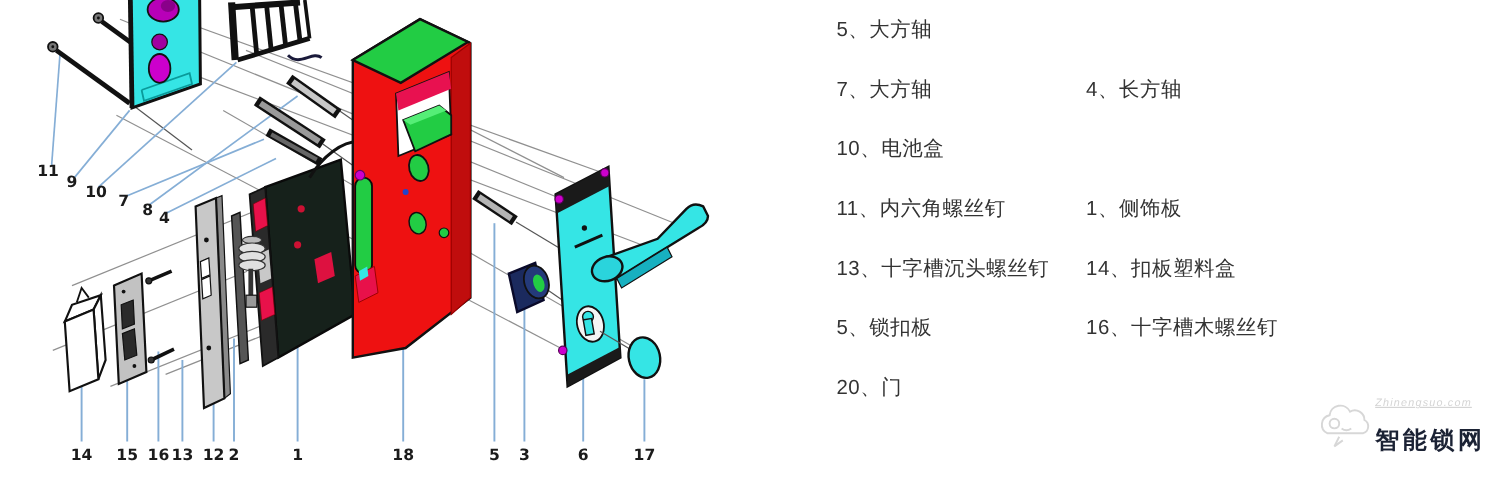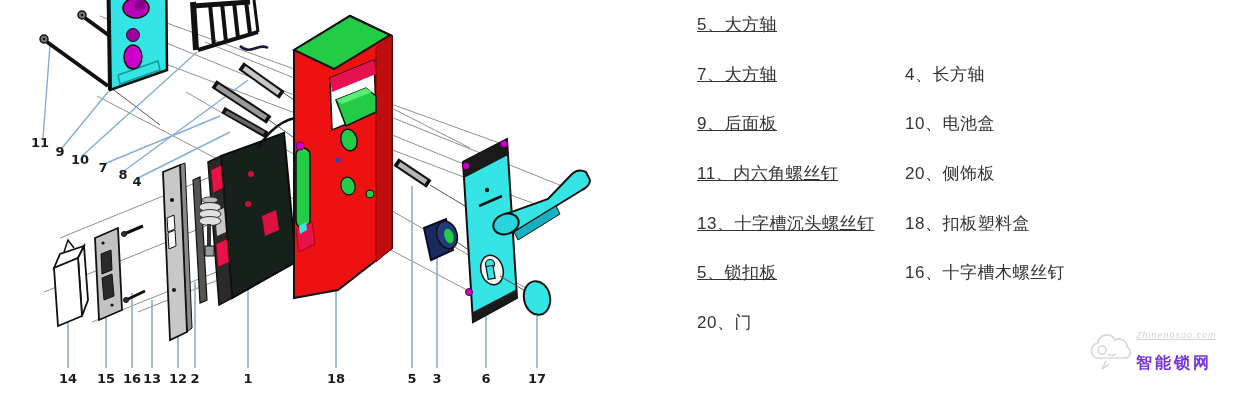--- a/index.html
+++ b/index.html
@@ -3,28 +3,28 @@
 <meta charset="utf-8">
 <style>
   html,body{margin:0;padding:0;background:#fff;}
   .canvas{position:relative;width:1240px;height:416px;background:#ffffff;overflow:hidden;
           font-family:"Liberation Sans","DejaVu Sans",sans-serif;}
   .diagram-wrap{position:absolute;left:0;top:0;width:675px;height:416px;}
   
   .plist{position:absolute;left:697px;top:0;width:530px;}
   .plist .row{display:flex;height:49.6px;align-items:center;}
   .plist .cell{color:#333333;font-size:17px;letter-spacing:0.5px;white-space:nowrap;}
-  .plist .c1{width:208px;text-decoration:underline;}
+  .plist .c1{width:208px;}
   .plist .c2{flex:1;}
   
-  .wm{position:absolute;left:1086px;top:330px;width:152px;display:flex;align-items:center;opacity:0.95;}
+  .wm{position:absolute;left:1086px;top:330px;width:152px;display:flex;align-items:center;opacity:0.95;justify-content:flex-end;}
   .wm .cloud{flex:0 0 auto;}
   .wm .wtxt{margin-left:4px;}
   .wm .wurl{font-size:9px;font-style:italic;color:#d2d2d2;text-decoration:underline;letter-spacing:1px;}
-  .wm .wname{font-size:16px;color:#6d28d9;letter-spacing:3px;font-weight:bold;margin-top:13px;}
+  .wm .wname{font-size:20px;color:#0f172a;letter-spacing:3px;font-weight:bold;margin-top:13px;}
   text.callout{font-weight:bold;font-size:13px;fill:#1b1b1b;font-family:"DejaVu Sans","Liberation Sans",sans-serif;}
 </style>
 </head>
 <body>
 
 <div class="canvas">
 
   <div class="diagram-wrap">
   <svg width="675" height="416" viewBox="0 0 675 416">
 
@@ -245,30 +245,29 @@
 
   <div class="plist">
     <div class="row">
       <div class="cell c1">5、大方轴</div>
     </div>
     <div class="row">
       <div class="cell c1">7、大方轴</div>
       <div class="cell c2">4、长方轴</div>
     </div>
     <div class="row">
-      <div class="cell c1">9、后面板</div>
       <div class="cell c2">10、电池盒</div>
     </div>
     <div class="row">
       <div class="cell c1">11、内六角螺丝钉</div>
-      <div class="cell c2">20、侧饰板</div>
+      <div class="cell c2">1、侧饰板</div>
     </div>
     <div class="row">
       <div class="cell c1">13、十字槽沉头螺丝钉</div>
-      <div class="cell c2">18、扣板塑料盒</div>
+      <div class="cell c2">14、扣板塑料盒</div>
     </div>
     <div class="row">
       <div class="cell c1">5、锁扣板</div>
       <div class="cell c2">16、十字槽木螺丝钉</div>
     </div>
     <div class="row">
       <div class="cell c2">20、门</div>
     </div>
   </div>
 

